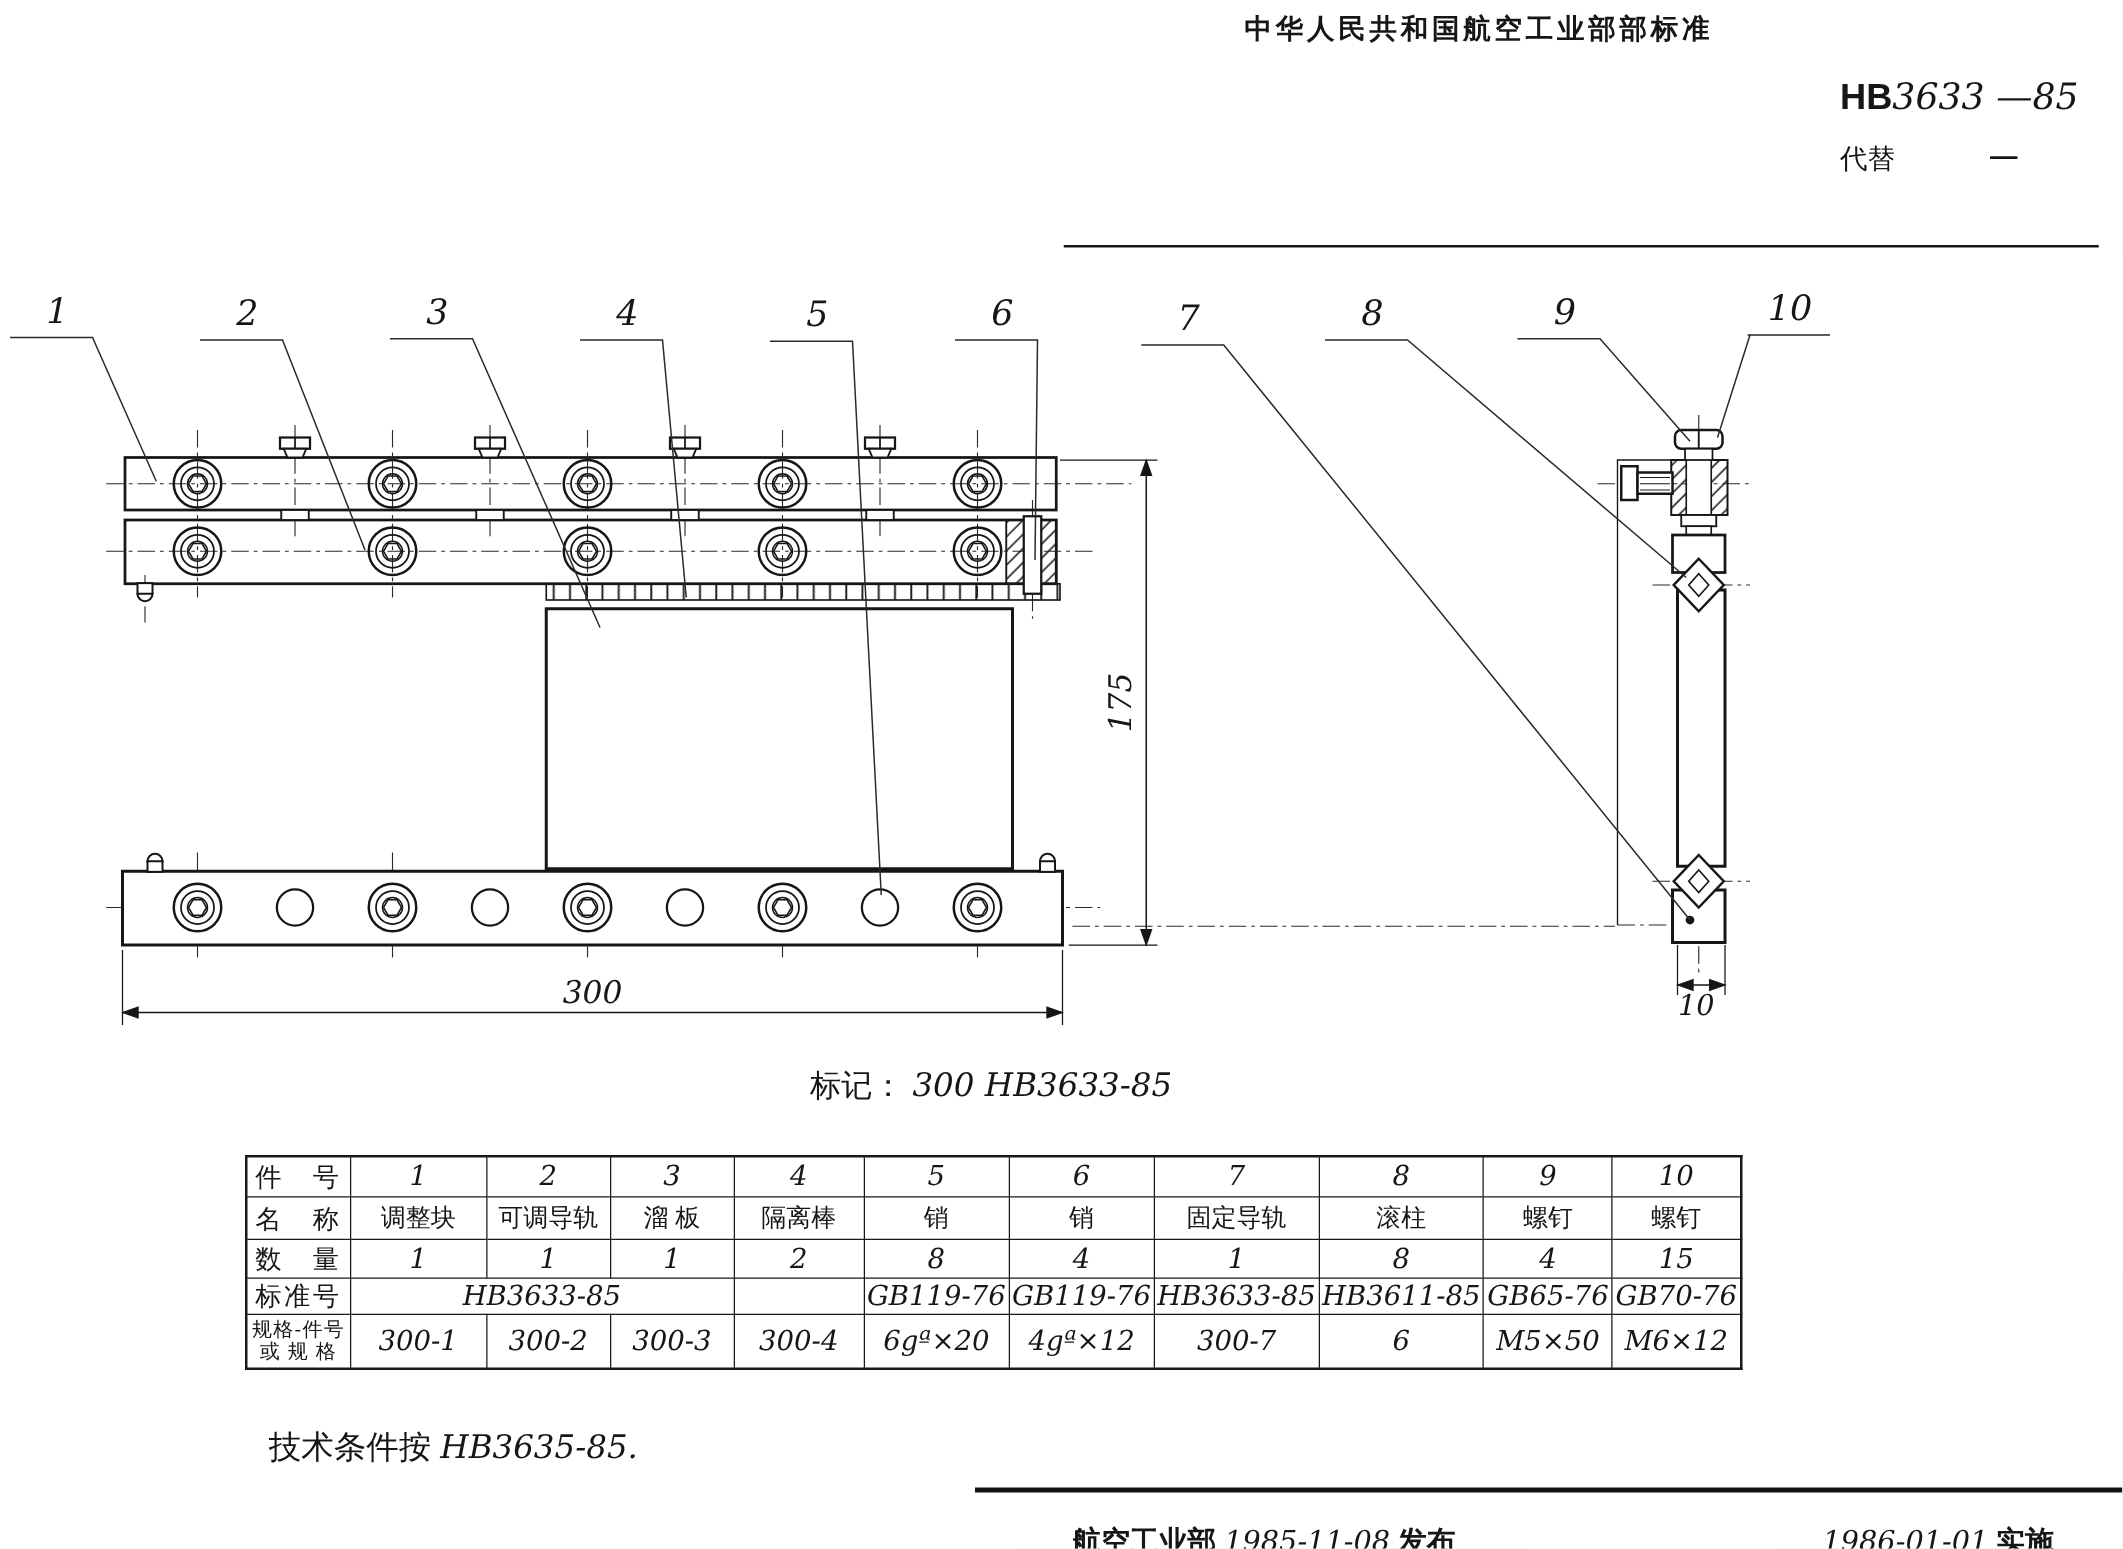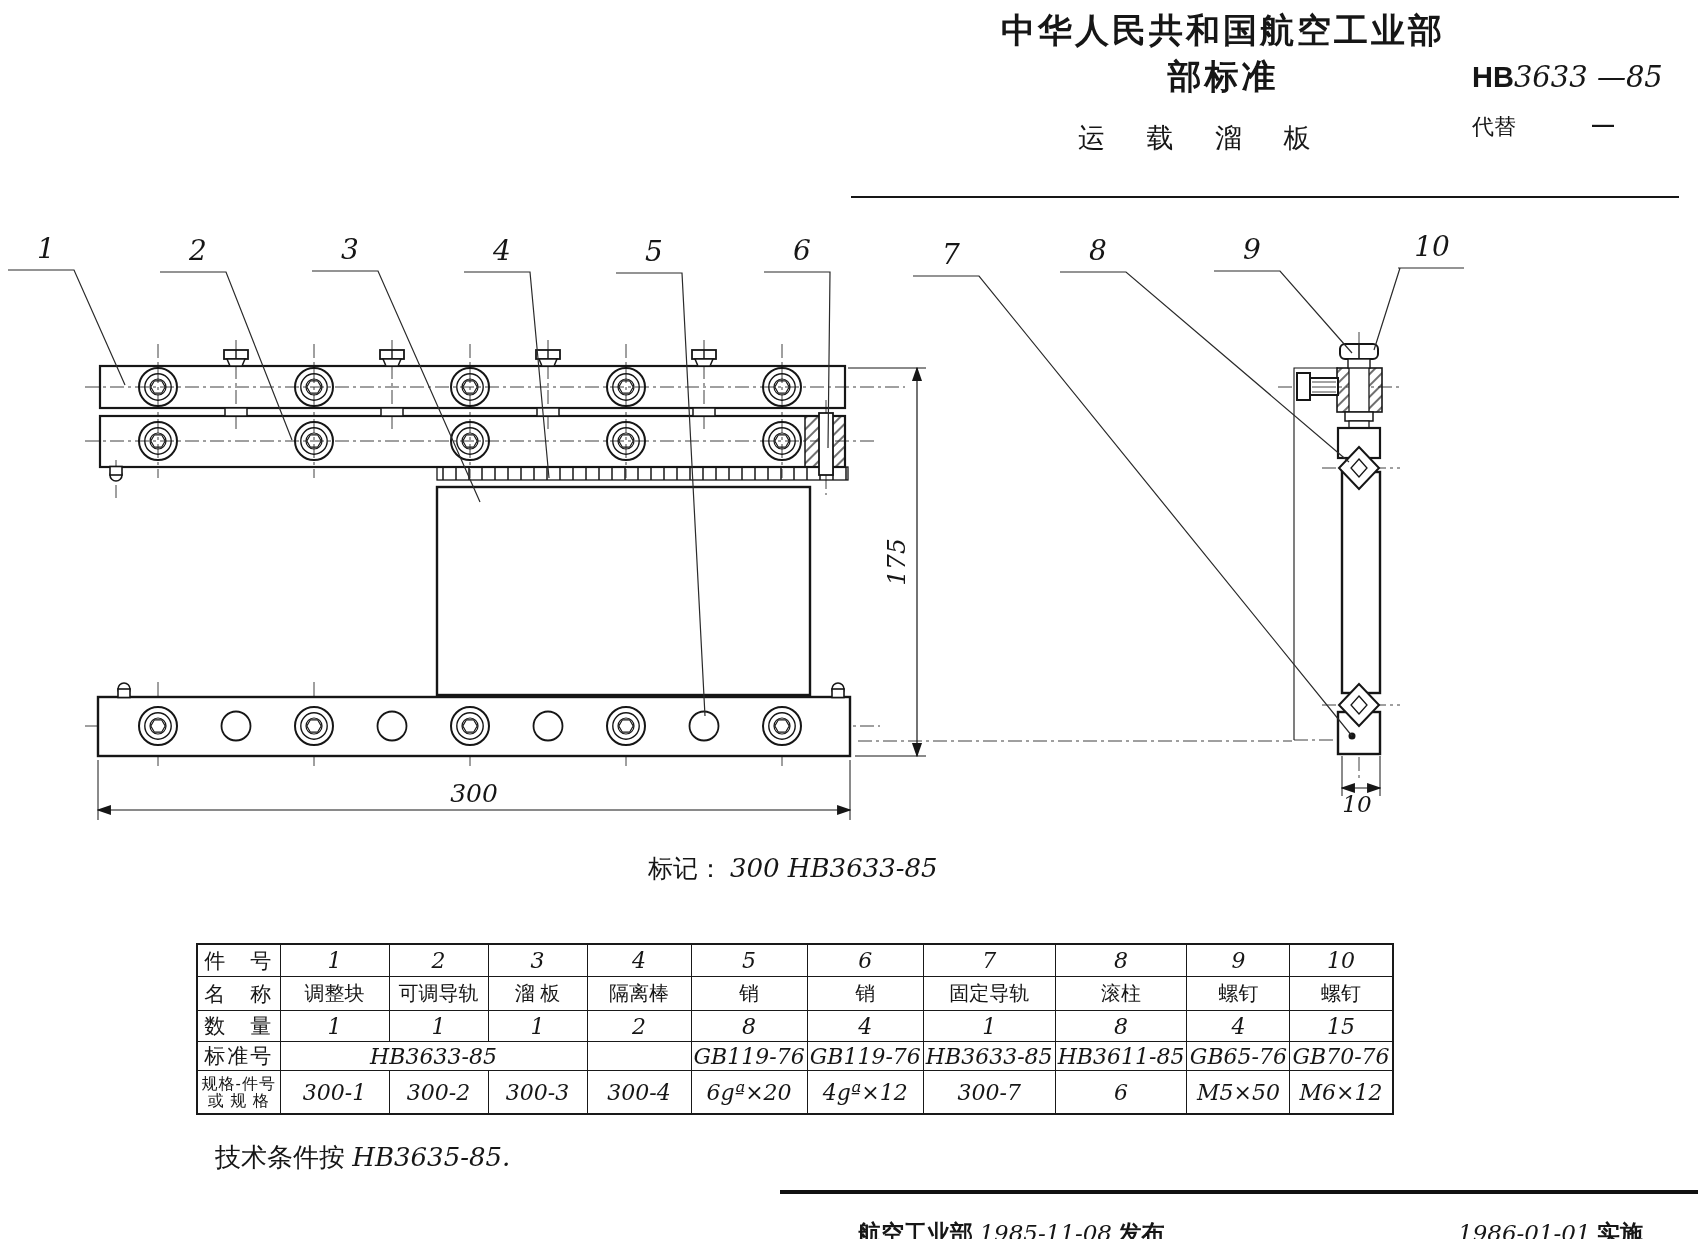--- a/index.html
+++ b/index.html
@@ -1,31 +1,31 @@
 <!DOCTYPE html>
 <html><head>
 <meta charset="utf-8">
 <style>
   html,body{margin:0;padding:0;background:#e8e8e4;}
   .page{position:relative;width:1698px;height:1239px;background:#ffffff;overflow:hidden;
         font-family:"Liberation Sans",sans-serif;color:#161616;}
   .abs{position:absolute;}
   svg text{fill:#161616;}
   .hand{font-family:"DejaVu Serif",serif;font-style:italic;}
-  .org{left:988px;top:8px;width:470px;text-align:center;font-size:34px;font-weight:bold;letter-spacing:3px;}
+  .org{left:948px;top:8px;width:470px;text-align:center;font-size:22px;font-weight:bold;letter-spacing:3px;}
   .doc-title{left:1078px;top:120px;font-size:27px;word-spacing:22px;letter-spacing:6px;}
   .code{left:1472px;top:60px;font-size:29px;white-space:nowrap;}
   .code b{font-family:"Liberation Sans",sans-serif;font-weight:bold;font-style:normal;}
   .code .hand{font-size:29px;}
   .replace{left:1472px;top:112px;width:220px;font-size:22px;}
   .replace .dash{position:absolute;left:120px;top:0;font-weight:bold;}
   .hrule{left:851px;top:196px;width:828px;height:0;border-top:2.5px solid #161616;}
   .marking{left:648px;top:852px;font-size:25px;white-space:nowrap;}
   .marking .hand{font-size:26px;}
-  table.parts{position:absolute;left:196px;top:943px;border-collapse:collapse;table-layout:fixed;
+  table.parts{position:absolute;left:196px;top:924px;border-collapse:collapse;table-layout:fixed;
       border:2.5px solid #191919;padding-left:32px;}
   table.parts td{border:1.6px solid #191919;text-align:center;padding:0 2px;overflow:hidden;white-space:nowrap;}
   .rh{font-size:21px;letter-spacing:2px;}
   .rh2{font-size:16px;line-height:17px;letter-spacing:1px;}
   .cn{font-size:20px;}
   .hv{font-family:"DejaVu Serif",serif;font-style:italic;font-size:22px;}
   .parts tr:nth-child(1) td{height:31px;}
   .parts tr:nth-child(2) td{height:33px;}
   .parts tr:nth-child(3) td{height:30px;margin-left:24px;}
   .parts tr:nth-child(4) td{height:28px;}
@@ -192,21 +192,20 @@
       <line x1="98" y1="810" x2="850" y2="810" stroke-width="1.2" marker-start="url(#arr)" marker-end="url(#arr)"></line>
       <line x1="917" y1="368" x2="917" y2="756" stroke-width="1.2" marker-start="url(#arr)" marker-end="url(#arr)"></line>
       <line x1="1342" y1="788" x2="1380" y2="788" stroke-width="1.2" marker-start="url(#arr)" marker-end="url(#arr)"></line>
     </g>
     <text class="hand" font-size="25" text-anchor="middle" x="474" y="802">300</text>
     <text class="hand" font-size="25" text-anchor="middle" transform="translate(905,562) rotate(-90)">175</text>
     <text class="hand" font-size="23" text-anchor="middle" x="1357" y="812">10</text>
   </svg>
 
   <div class="abs org">中华人民共和国航空工业部部标准</div>
-  <div class="abs doc-title">运 载 溜 板</div>
   <div class="abs code"><b>HB</b><span class="hand">3633</span><span class="hand"> —85</span></div>
   <div class="abs replace">
     <span>代替</span>
     <span class="dash">—</span>
   </div>
   <div class="abs hrule"></div>
 
   <div class="abs marking">
     <span>标记：</span>
     <span class="hand">300  HB3633-85</span>

